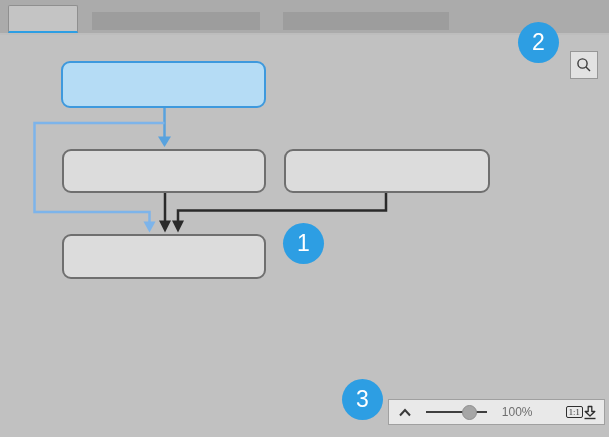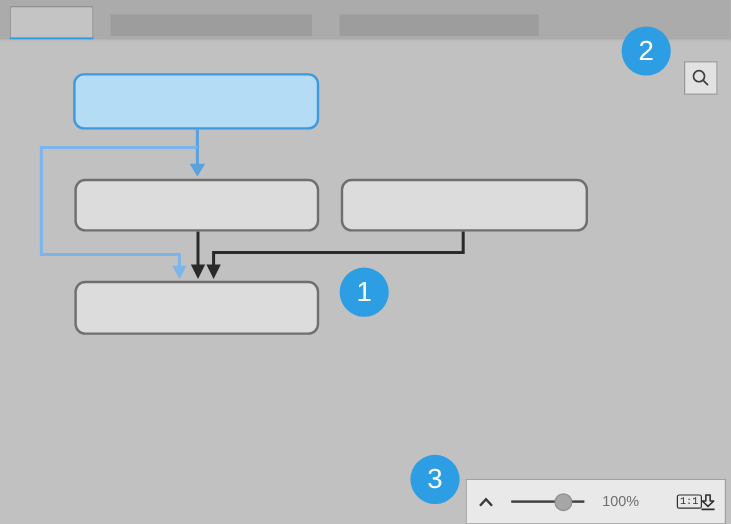--- a/index.html
+++ b/index.html
@@ -47,21 +47,21 @@
   .callout.c2{left:518px;top:22px;}
   .callout.c3{left:342px;top:379px;}
   
   .search-btn{
     position:absolute;left:570px;top:51px;width:28px;height:28px;
     background:#e2e2e2;border:1px solid #979797;box-sizing:border-box;
     display:flex;align-items:center;justify-content:center;cursor:pointer;
   }
   
   .zoombar{
-    position:absolute;left:388px;top:399px;width:217px;height:38px;
+    position:absolute;left:388px;top:399px;width:217px;height:26px;
     background:#e9e9e9;border:1px solid #a0a0a0;box-sizing:border-box;
     display:flex;align-items:center;
   }
   .zb-btn{
     height:24px;display:flex;align-items:center;justify-content:center;
     background:transparent;border:none;padding:0;cursor:pointer;
   }
   .zb-collapse{width:30px;margin-left:2px;}
   .slider{position:relative;width:64px;height:24px;margin-left:6px;cursor:pointer;}
   .slider .track{
@@ -72,21 +72,21 @@
     background:#a6a6a6;border:1px solid #8e8e8e;box-sizing:border-box;cursor:grab;
   }
   .zoom-label{
     width:46px;margin-left:8px;text-align:center;
     font-size:12px;color:#6e6e6e;cursor:default;
   }
   .zb-actual{width:26px;margin-left:4px;}
   .actual-box{
     border:1.5px solid #2e2e2e;border-radius:2px;padding:0 2px;
     font-size:8.5px;color:#2e2e2e;line-height:10px;height:10px;
-    font-family:Liberation Mono, monospace;
+    font-family:Liberation Serif, serif;
     margin-left:36px;
   }
   .zb-download{width:30px;margin-left:6px;}
 </style>
 </head>
 <body>
 
 <div class="tabbar">
   <div class="tab-active"></div>
   <div class="tab-ghost t2"></div>

